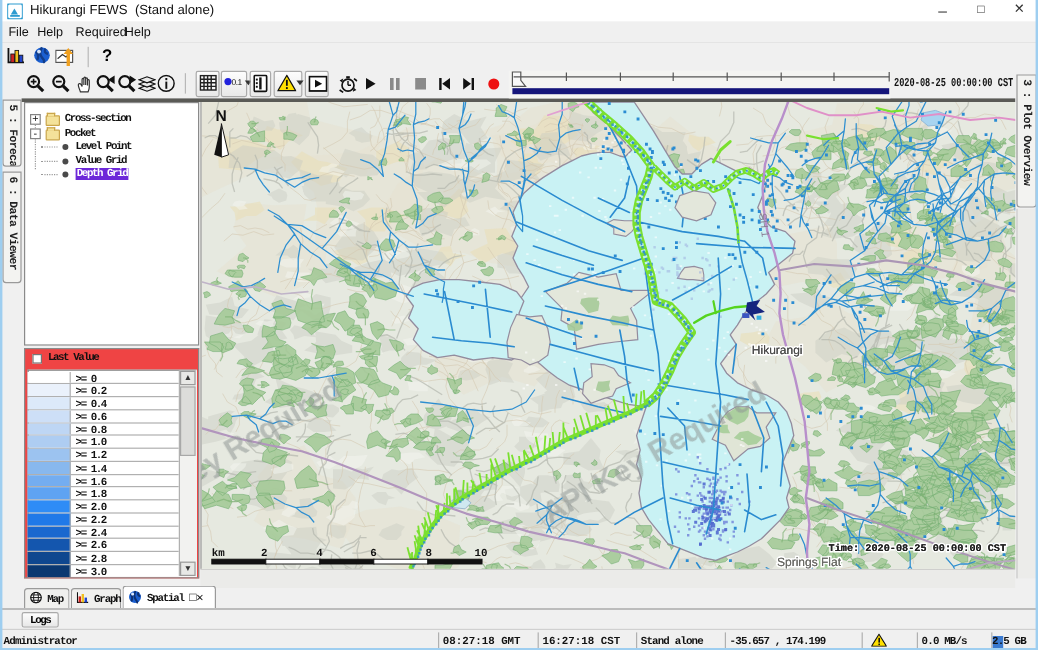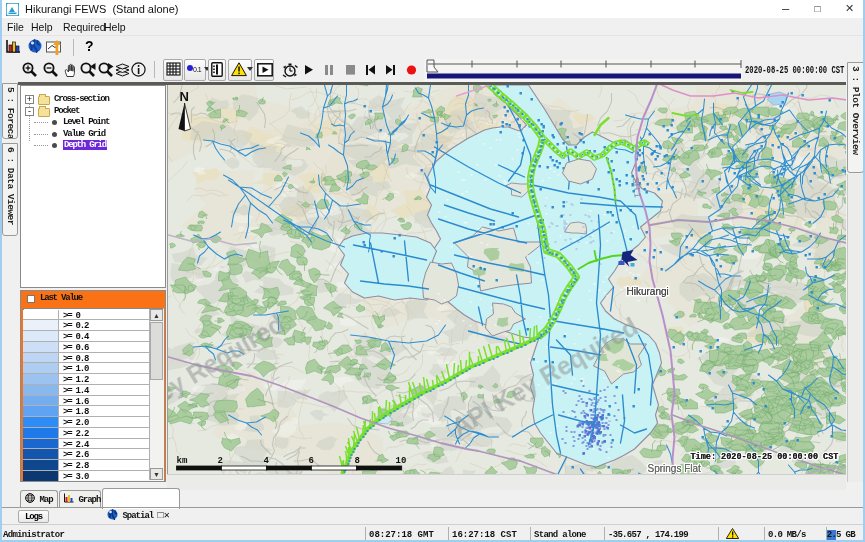--- a/index.html
+++ b/index.html
@@ -13,21 +13,21 @@
 #title .txt{position:absolute;left:25px;top:3px}
 .winbtn{position:absolute;top:0;width:13px;height:13px;color:#333;font-size:13px;text-align:center;line-height:13px}
 #menubar{left:0;top:18px;width:865px;height:18px;background:#f0f0f0;font-size:10.5px;color:#111;border-bottom:1px solid #e4e4e4}
 #menubar span{position:absolute;top:3px}
 #tb1{left:0;top:36px;width:865px;height:22px;background:#f0f0f0}
 #tb2{left:0;top:58px;width:865px;height:24px;background:#f0f0f0}
 .sep{position:absolute;top:3px;width:1px;height:17px;background:#b8b8b8}
 .vtab{position:absolute;overflow:hidden;background:#f3f3f1;border:1px solid #9a9a9a;border-radius:0 0 3px 3px;font-family:"Liberation Mono",monospace;font-size:9.5px;font-weight:bold;color:#222;letter-spacing:-0.5px}
 .vtxt{position:absolute;transform-origin:0 0;transform:rotate(90deg);white-space:nowrap;left:13px;top:3px}
 #treepanel{left:20px;top:85px;width:146px;height:203px;background:#fff;border:1px solid #8a8a8a;font-size:9px;color:#111;overflow:hidden}
-#legendpanel{left:20px;top:290px;width:146px;height:192px;background:#f97316;border:1px solid #8a8a8a;font-size:9px;color:#111;overflow:hidden}
+#legendpanel{left:20px;top:290px;width:146px;height:192px;background:#ef4444;border:1px solid #8a8a8a;font-size:9px;color:#111;overflow:hidden}
 #mapwrap{left:167px;top:85px;width:679px;height:389px;border-left:1px solid #9a9a9a;background:#e9ebe2;overflow:hidden}
 .btab{position:absolute;height:17px;background:#f0f0ee;border:1px solid #9a9a9a;border-bottom:none;border-radius:3px 3px 0 0;font-size:9px;color:#111;padding:2px 4px 0 4px;white-space:nowrap}
 #statusbar{left:0;top:526px;width:865px;height:16px;background:#f0f0f0;font-size:9px;color:#111}
 .scell{position:absolute;top:1px;height:14px;border-left:1px solid #b0b0b0;padding-left:3px;padding-top:3px;white-space:nowrap;overflow:hidden;font-family:"Liberation Mono",monospace;font-weight:bold;letter-spacing:-0.7px}
 .pm{position:absolute;width:9px;height:9px;border:1px solid #848484;background:#fff;font-size:9px;line-height:7px;text-align:center;font-weight:normal;font-family:"Liberation Sans",sans-serif}
 .folder{position:absolute;width:12px;height:9px;background:#f4e29a;border:1px solid #caa64c;border-radius:1px}
 .folder:before{content:"";position:absolute;left:0;top:-3px;width:5px;height:2px;background:#f4e29a;border:1px solid #caa64c;border-bottom:none}
 .dot{position:absolute;width:5px;height:5px;border-radius:50%;background:#4a4a4a}
 .lrow{position:absolute;left:2px;width:126px;height:10.8px;border-bottom:1px solid #b0b0b0}
 .lsw{position:absolute;left:0;top:0;width:36px;height:100%;border-right:1px solid #b0b0b0}
@@ -448,21 +448,21 @@
       <line x1="0.6" y1="5" x2="9.4" y2="5" stroke="#111" stroke-width="0.8"></line>
       <line x1="1.2" y1="2.8" x2="8.8" y2="2.8" stroke="#111" stroke-width="0.8"></line>
       <line x1="1.2" y1="7.2" x2="8.8" y2="7.2" stroke="#111" stroke-width="0.8"></line>
     </svg> Map</div>
 <div class="btab cond" style="left:59px;top:490px;width:42px;letter-spacing:-1px"><svg width="10" height="10" style="vertical-align:-1px">
       <path d="M0.5,0.5 V9 H9.5" stroke="#111" fill="none"></path>
       <rect x="1.5" y="4" width="2" height="5" fill="#cc2222"></rect>
       <rect x="4" y="2" width="2" height="7" fill="#f0c020"></rect>
       <rect x="6.5" y="5" width="2" height="4" fill="#2244cc"></rect>
     </svg> Graph</div>
-<div class="btab cond" style="left:102px;top:488px;width:78px;height:19px;background:#fff;letter-spacing:-1px;padding-top:20px"><svg width="11" height="11" style="vertical-align:-2px">
+<div class="btab cond" style="left:102px;top:488px;width:78px;height:19px;background:#fff;letter-spacing:-1px;padding-top:3px"><svg width="11" height="11" style="vertical-align:-2px">
       <circle cx="5.5" cy="5.5" r="5" fill="#1b5fd0"></circle>
       <path d="M2,3 Q4,6 2.5,9 M6,0.5 Q4,4 6,7.5 Q8,10 7,11 M8.5,1.5 Q7,4 10,5" stroke="#0d3070" stroke-width="1.6" fill="none"></path>
       <circle cx="3.5" cy="3" r="1.3" fill="#dceaff"></circle>
     </svg> Spatial <span style="font-size:10px;font-weight:normal;letter-spacing:0">□</span><span style="font-size:10px;letter-spacing:0">✕</span></div>
 <div class="abs" style="left:0px;top:507px;width:865px;height:1px;background:#9a9a9a"></div>
 <div class="abs raise cond" style="left:18px;top:510px;width:31px;height:13px;font-size:9px;text-align:center;padding-top:1px">Logs</div>
 <div class="abs" style="left:0;top:524px;width:865px;height:1px;background:#d0d0d0"></div>
 <div id="statusbar" class="abs">
  <div class="scell" style="left:0px;width:89px;border-left:none">Administrator</div>
  <div class="scell" style="left:365px;width:83px;letter-spacing:0">08:27:18 GMT</div>

